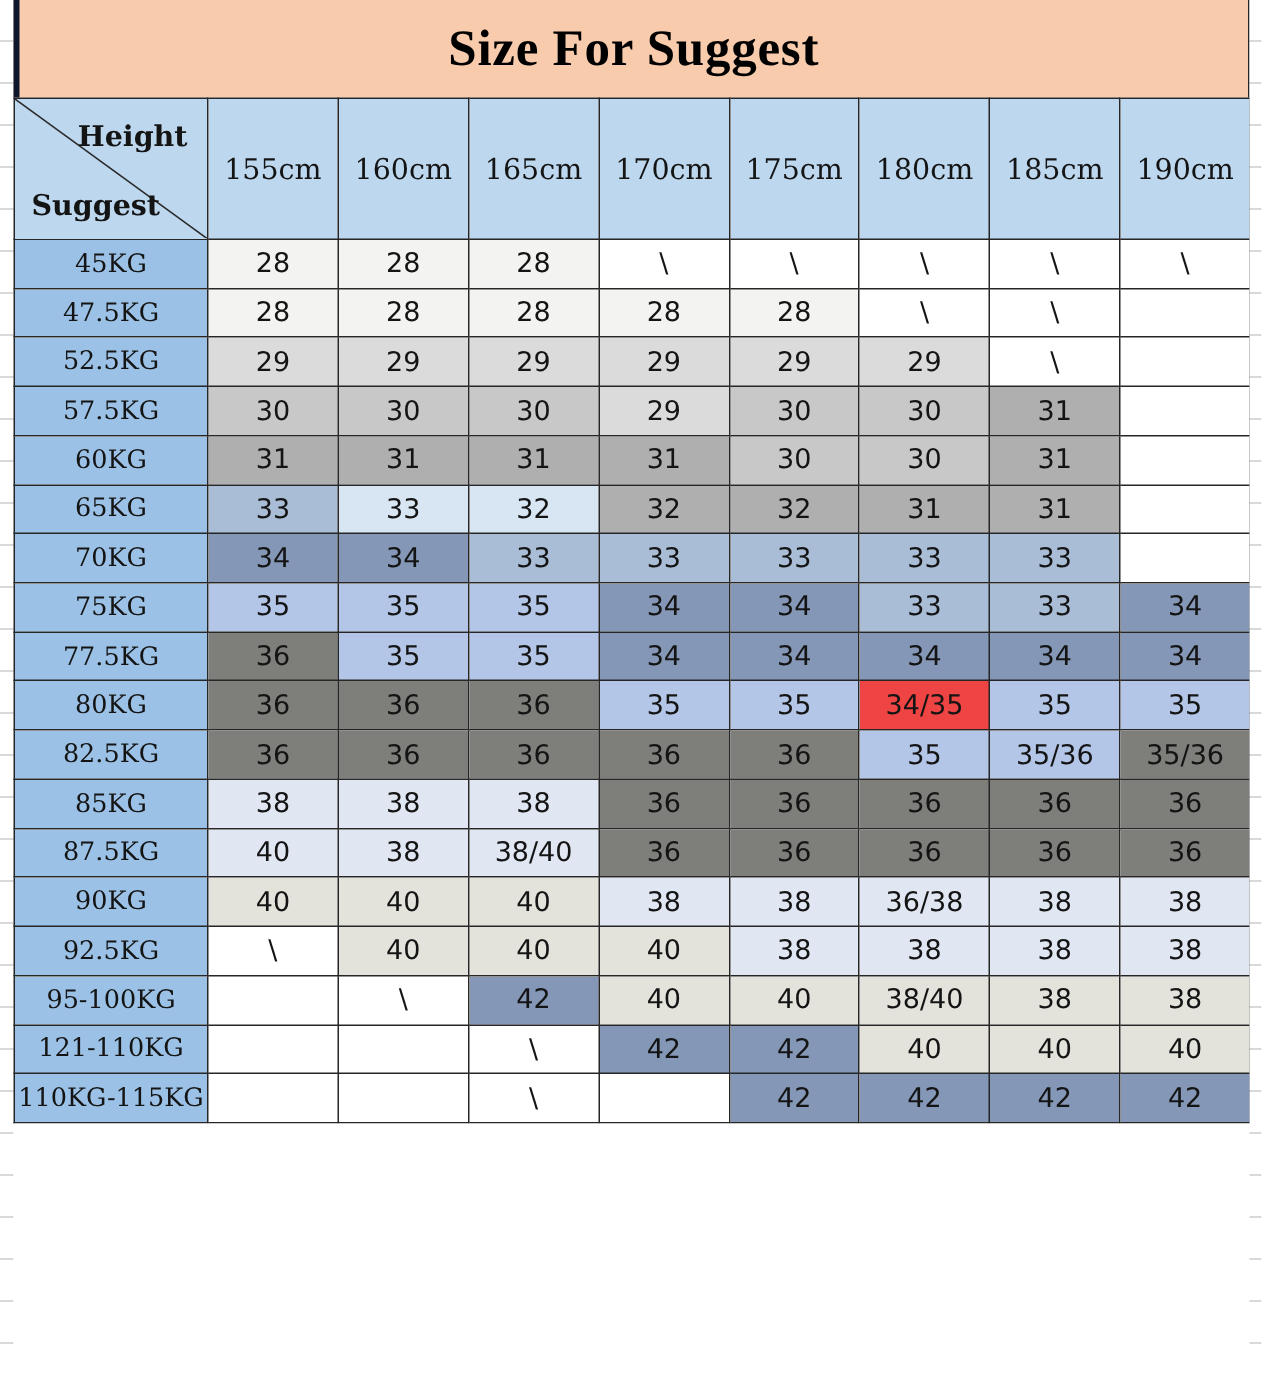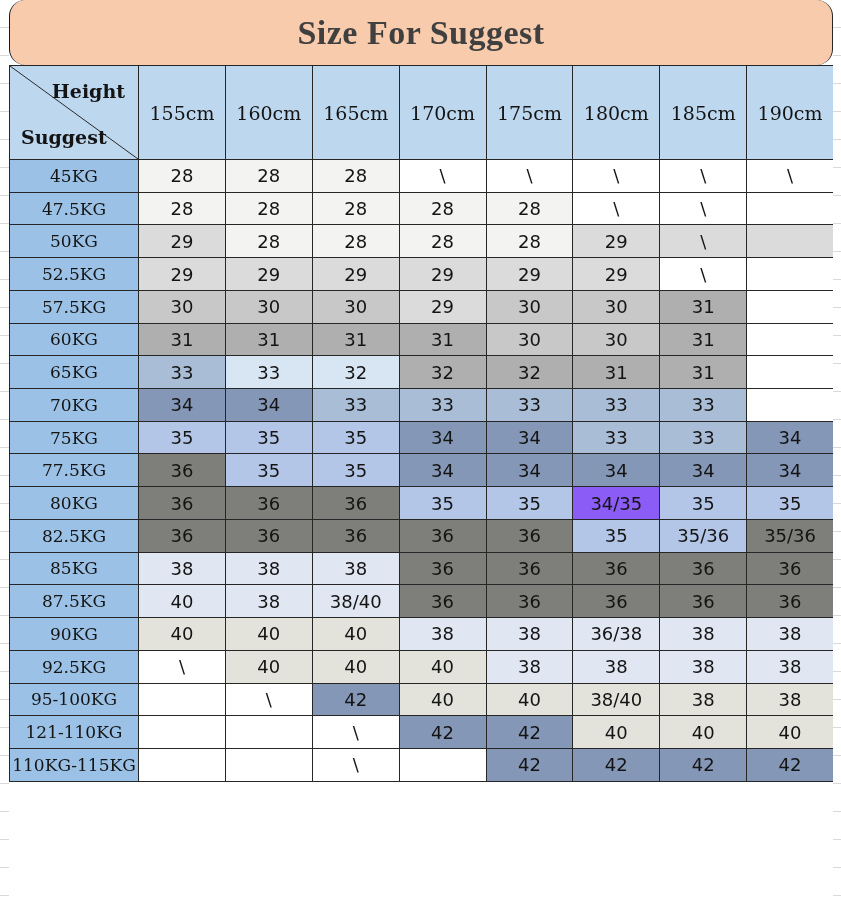--- a/index.html
+++ b/index.html
@@ -10,24 +10,24 @@
   .sheet{display:flex;width:841px;height:922px;}
   .gutter{
     background:
       repeating-linear-gradient(to bottom,#ffffff 0 27px,#d9d9d9 27px 28px);
   }
   .gutter.left{width:9px;border-right:none;}
   .gutter.right{width:8px;flex:1;}
   .main{width:824px;display:flex;flex-direction:column;}
   .title-bar{
     height:65px;flex:0 0 65px;background:#f7cbac;
-    border-left:1px solid #0f172a;border-right:1px solid #262626;
+    border-left:4px solid #0f172a;border-right:1px solid #262626;
     display:flex;align-items:center;justify-content:center;
     font-family:"Liberation Serif","DejaVu Serif",serif;
-    font-weight:bold;font-size:34px;color:#404040;letter-spacing:0.5px;border-radius:16px;
+    font-weight:bold;font-size:34px;color:#000000;letter-spacing:0.5px;
   }
   table{border-collapse:collapse;table-layout:fixed;width:824px;}
   th,td{
     border:1px solid #262626;padding:0;margin:0;
     text-align:center;vertical-align:middle;overflow:hidden;white-space:nowrap;
   }
   col.wcol{width:129px;}
   col.dcol{width:86.875px;}
   thead tr{height:94px;}
   .col-h{
@@ -111,31 +111,20 @@
             <td style="background: rgb(243, 243, 241);">28</td>
             <td style="background: rgb(243, 243, 241);">28</td>
             <td style="background: rgb(243, 243, 241);">28</td>
             <td style="background: rgb(243, 243, 241);">28</td>
             <td style="background: rgb(243, 243, 241);">28</td>
             <td style="background: rgb(255, 255, 255);">\</td>
             <td style="background: rgb(255, 255, 255);">\</td>
             <td style="background: rgb(255, 255, 255);"></td>
           </tr>
           <tr>
-            <th class="row-h">50KG</th>
-            <td style="background: rgb(219, 219, 219);">29</td>
-            <td style="background: rgb(243, 243, 241);">28</td>
-            <td style="background: rgb(243, 243, 241);">28</td>
-            <td style="background: rgb(243, 243, 241);">28</td>
-            <td style="background: rgb(243, 243, 241);">28</td>
-            <td style="background: rgb(219, 219, 219);">29</td>
-            <td style="background: rgb(219, 219, 219);">\</td>
-            <td style="background: rgb(219, 219, 219);"></td>
-          </tr>
-          <tr>
             <th class="row-h">52.5KG</th>
             <td style="background: rgb(219, 219, 219);">29</td>
             <td style="background: rgb(219, 219, 219);">29</td>
             <td style="background: rgb(219, 219, 219);">29</td>
             <td style="background: rgb(219, 219, 219);">29</td>
             <td style="background: rgb(219, 219, 219);">29</td>
             <td style="background: rgb(219, 219, 219);">29</td>
             <td style="background: rgb(255, 255, 255);">\</td>
             <td style="background: rgb(255, 255, 255);"></td>
           </tr>
@@ -205,21 +194,21 @@
             <td style="background: rgb(132, 151, 182);">34</td>
             <td style="background: rgb(132, 151, 182);">34</td>
           </tr>
           <tr>
             <th class="row-h">80KG</th>
             <td style="background: rgb(126, 126, 122);">36</td>
             <td style="background: rgb(126, 126, 122);">36</td>
             <td style="background: rgb(126, 126, 122);">36</td>
             <td style="background: rgb(180, 198, 231);">35</td>
             <td style="background: rgb(180, 198, 231);">35</td>
-            <td style="background: #8b5cf6;">34/35</td>
+            <td style="background: #ef4444;">34/35</td>
             <td style="background: rgb(180, 198, 231);">35</td>
             <td style="background: rgb(180, 198, 231);">35</td>
           </tr>
           <tr>
             <th class="row-h">82.5KG</th>
             <td style="background: rgb(126, 126, 122);">36</td>
             <td style="background: rgb(126, 126, 122);">36</td>
             <td style="background: rgb(126, 126, 122);">36</td>
             <td style="background: rgb(126, 126, 122);">36</td>
             <td style="background: rgb(126, 126, 122);">36</td>

